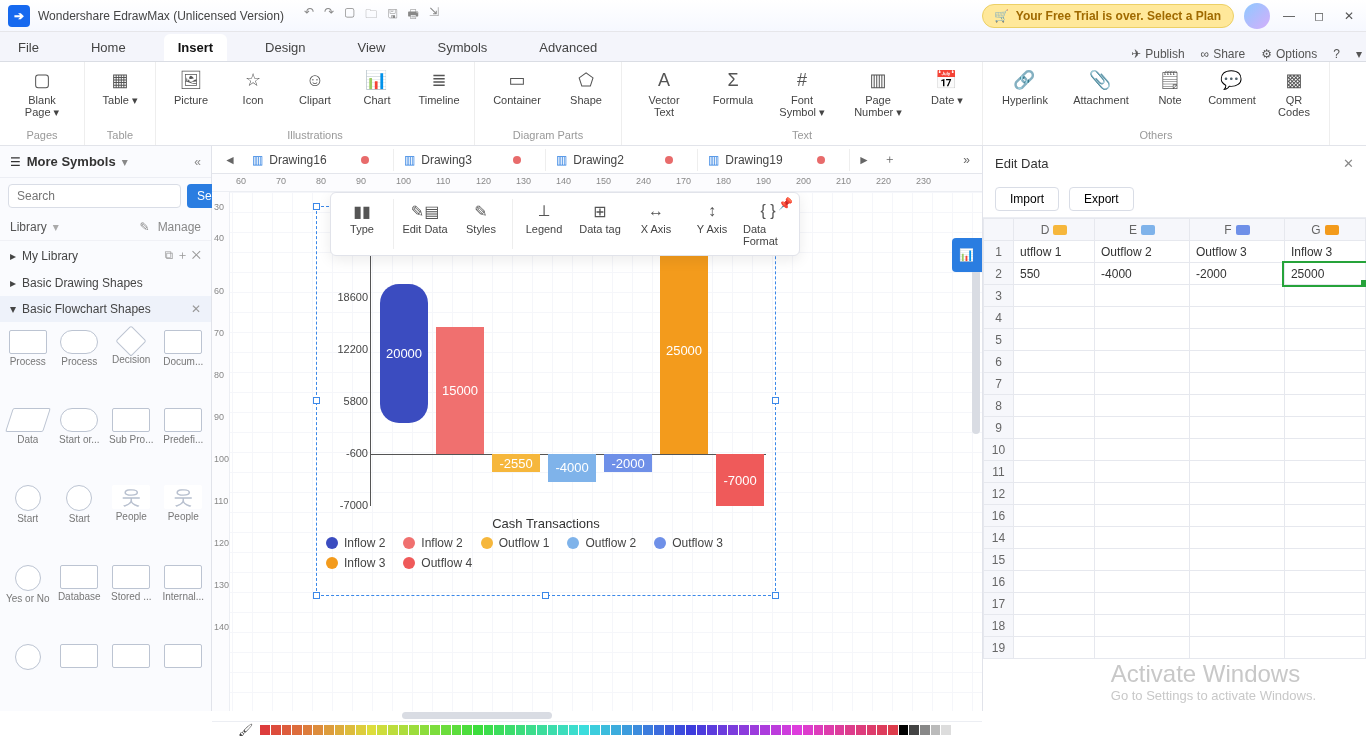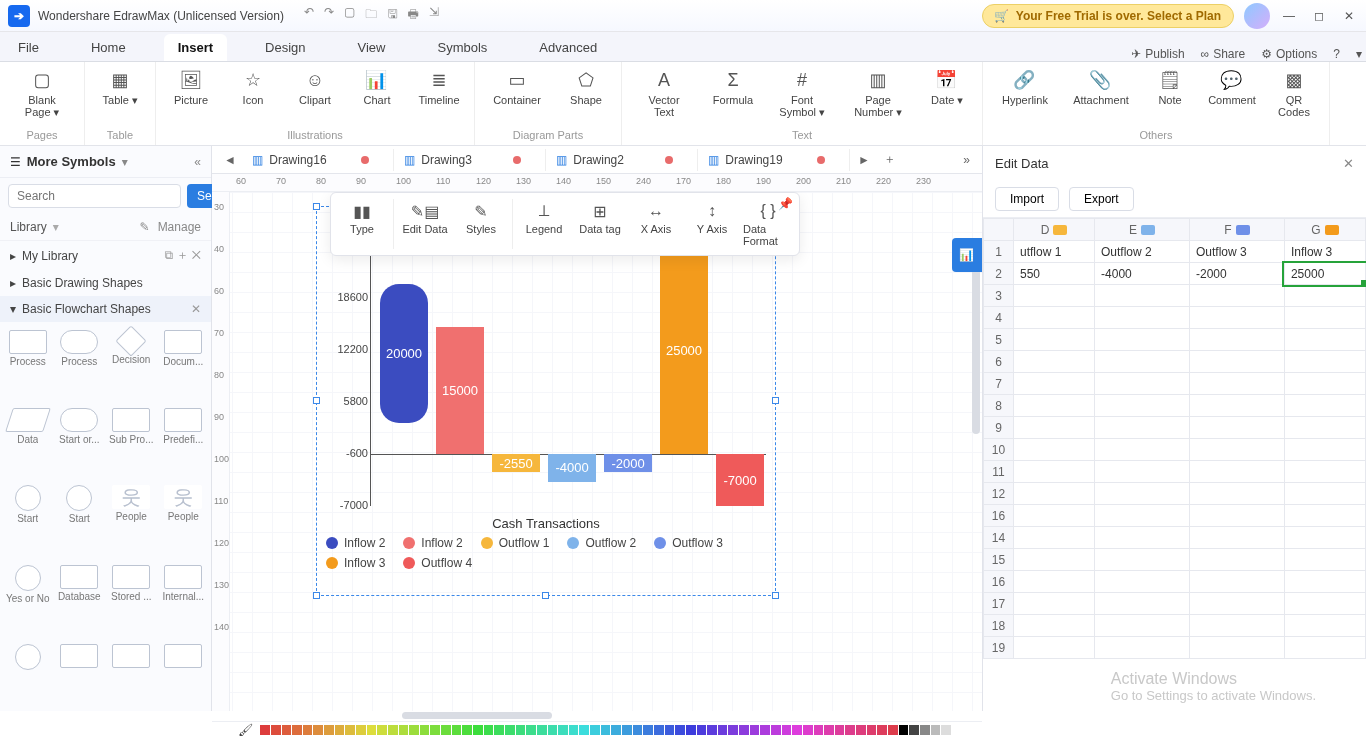--- a/index.html
+++ b/index.html
@@ -122,21 +122,21 @@
 .swatch{display:inline-block;width:14px;height:10px;border-radius:2px;margin-left:4px;vertical-align:middle;}
 .cell-sel{outline:2px solid #26a33a; position:relative;}
 .cell-sel::after{content:'';position:absolute;right:-2px;bottom:-2px;width:6px;height:6px;background:#26a33a;}
 
 
 .colorstrip{height:16px;display:flex;align-items:center;padding:0 20px 0 26px;gap:1px;border-top:1px solid #eceef3;margin-left:212px;margin-right:384px;}
 .colorstrip div{width:10px;height:10px;}
 
 
 .watermark {position:absolute; right:50px; bottom:34px; color:#c8c8c8; z-index:50; pointer-events:none; text-align:left;}
-.watermark .l1{font-size:16px;margin-top:8px;}
+.watermark .l1{font-size:24px;margin-top:8px;}
 .watermark .l2{font-size:13px;}
 
 .hscroll{height:10px;margin:0 384px 0 212px; position:relative;}
 .hscroll .thumb{position:absolute;left:190px;top:1px;height:7px;width:150px;background:#d9dce3;border-radius:4px;}
 
 </style>
 </head>
 <body>
 
 <div class="titlebar">
@@ -441,21 +441,21 @@
         <span style="left: 504px;">180</span>
         <span style="left: 544px;">190</span>
         <span style="left: 584px;">200</span>
         <span style="left: 624px;">210</span>
         <span style="left: 664px;">220</span>
         <span style="left: 704px;">230</span>
       </div>
     <div class="canvas-inner" id="canvas-inner">
       <div class="ruler-v" id="ruler-v">
           <span style="top: 10px;">30</span>
-          <span style="top: 52px;">40</span>
+          <span style="top: 41px;">40</span>
           <span style="top: 94px;">60</span>
           <span style="top: 136px;">70</span>
           <span style="top: 178px;">80</span>
           <span style="top: 220px;">90</span>
           <span style="top: 262px;">100</span>
           <span style="top: 304px;">110</span>
           <span style="top: 346px;">120</span>
           <span style="top: 388px;">130</span>
           <span style="top: 430px;">140</span>
         </div>

